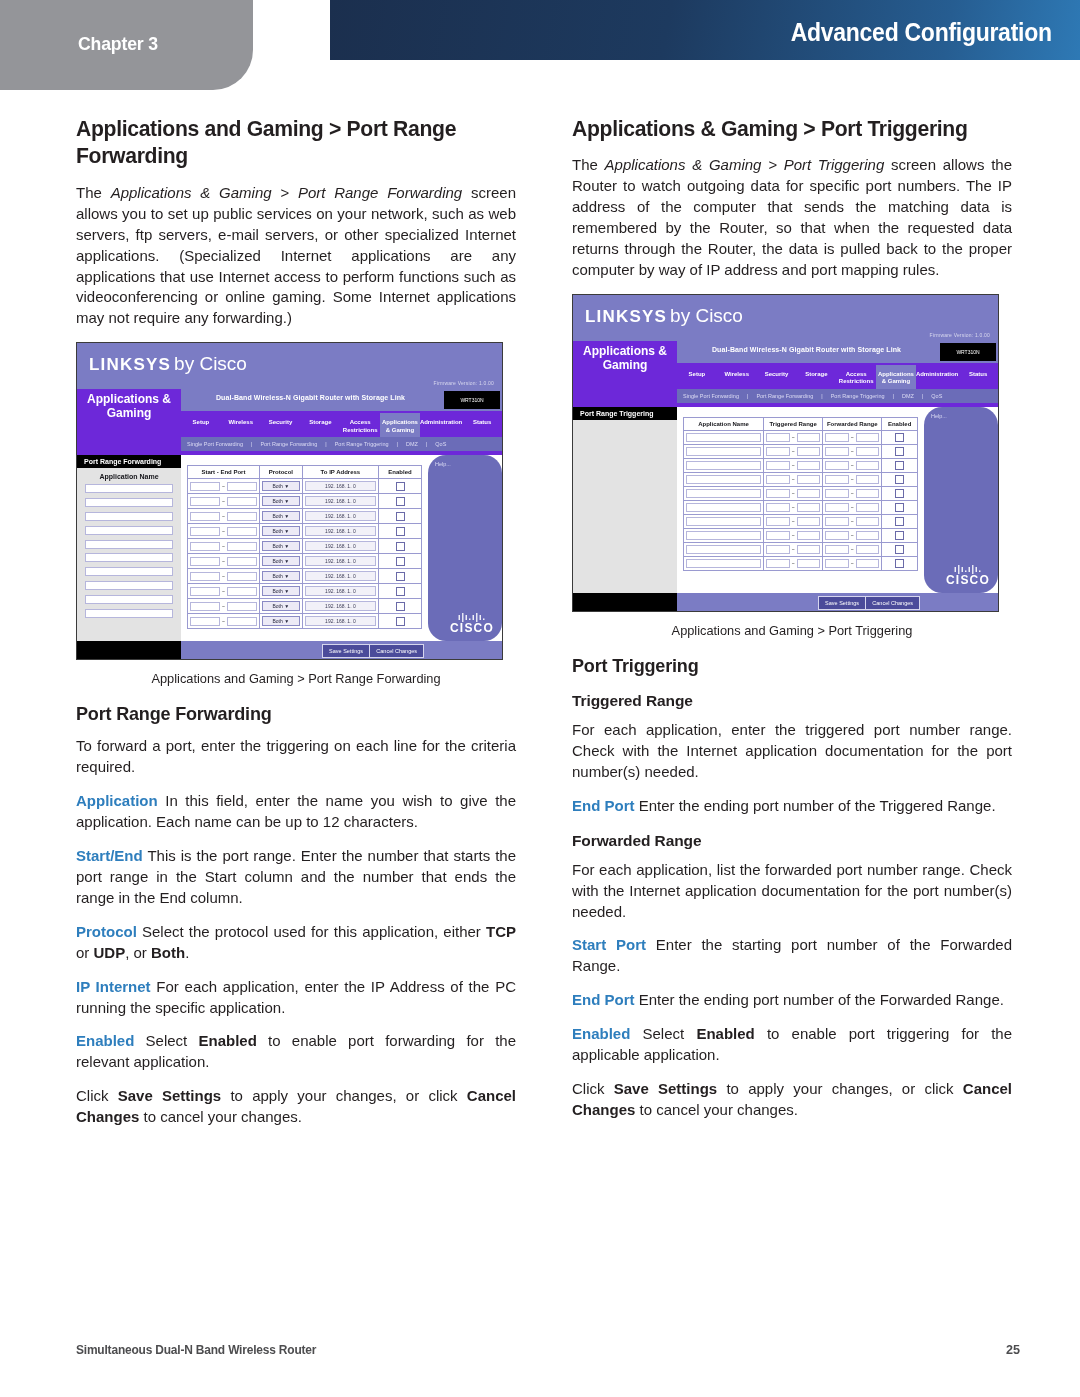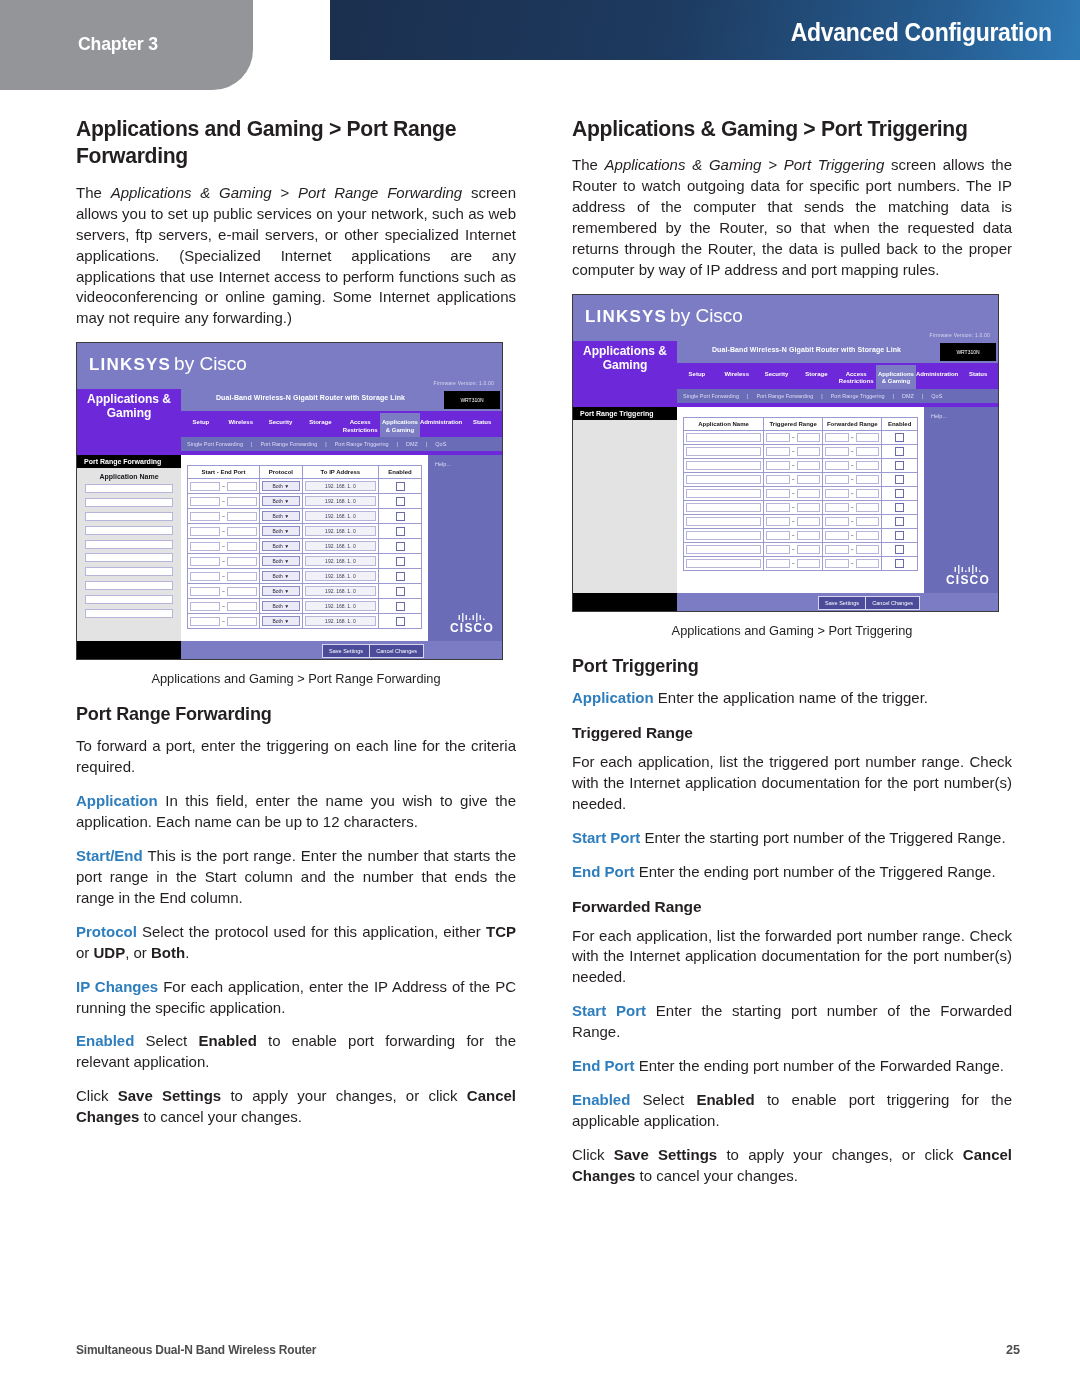--- a/index.html
+++ b/index.html
@@ -254,20 +254,21 @@
     font-size: 7px;
     font-weight: bold;
     padding: 3px 0 3px 7px;
   }
   .ui-rightcol {
     position: absolute;
     right: 0; top: 0;
     width: 74px;
     bottom: 0;
     background: #6b6cb8;
+    border-radius: 18px;
   }
   .ui-help {
     color: #dcdcf4;
     font-size: 5.5px;
     padding: 6px 0 0 7px;
   }
   .ui-cisco {
     position: absolute;
     right: 8px;
     bottom: 6px;
@@ -696,21 +697,21 @@
   <h2 class="sub-title">Port Range Forwarding</h2>
 
   <p class="body">To forward a port, enter the triggering on each line for the criteria required.</p>
 
   <p class="body"><span class="term">Application</span><span>  In this field, enter the name you wish to give the application. Each name can be up to 12 characters.</span></p>
 
   <p class="body"><span class="term">Start/End</span><span>  This is the port range. Enter the number that starts the port range in the Start column and the number that ends the range in the End column.</span></p>
 
   <p class="body"><span class="term">Protocol</span>  Select the protocol used for this application, either <span class="b">TCP</span> or <span class="b">UDP</span>, or <span class="b">Both</span>.</p>
 
-  <p class="body"><span class="term">IP Changes</span><span>  For each application, enter the IP Address of the PC running the specific application.</span></p>
+  <p class="body"><span class="term">IP Internet</span><span>  For each application, enter the IP Address of the PC running the specific application.</span></p>
 
   <p class="body"><span class="term">Enabled</span>  Select <span class="b">Enabled</span> to enable port forwarding for the relevant application.</p>
 
   <p class="body">Click <span class="b">Save Settings</span> to apply your changes, or click <span class="b">Cancel Changes</span> to cancel your changes.</p>
 
 </div>
 
 <div class="col col-right">
 
   <h1 class="section-title">Applications &amp; Gaming &gt; Port Triggering</h1>
@@ -1005,27 +1006,25 @@
         <div class="ui-btn save">Save Settings</div>
         <div class="ui-btn cancel">Cancel Changes</div>
       </div>
 
     </div>
     <div class="fig-caption">Applications and Gaming &gt; Port Triggering</div>
   </div>
 
   <h2 class="sub-title">Port Triggering</h2>
 
-  <p class="body"><span class="term">Application</span><span>  Enter the application name of the trigger.</span></p>
 
   <h3 class="sub-sub-title">Triggered Range</h3>
 
-  <p class="body">For each application, list the triggered port number range. Check with the Internet application documentation for the port number(s) needed.</p>
-
-  <p class="body"><span class="term">Start Port</span><span>  Enter the starting port number of the Triggered Range.</span></p>
+  <p class="body">For each application, enter the triggered port number range. Check with the Internet application documentation for the port number(s) needed.</p>
+
 
   <p class="body"><span class="term">End Port</span><span>  Enter the ending port number of the Triggered Range.</span></p>
 
   <h3 class="sub-sub-title">Forwarded Range</h3>
 
   <p class="body">For each application, list the forwarded port number range. Check with the Internet application documentation for the port number(s) needed.</p>
 
   <p class="body"><span class="term">Start Port</span><span> Enter the starting port number of the Forwarded Range.</span></p>
 
   <p class="body"><span class="term">End Port</span><span>  Enter the ending port number of the Forwarded Range.</span></p>

